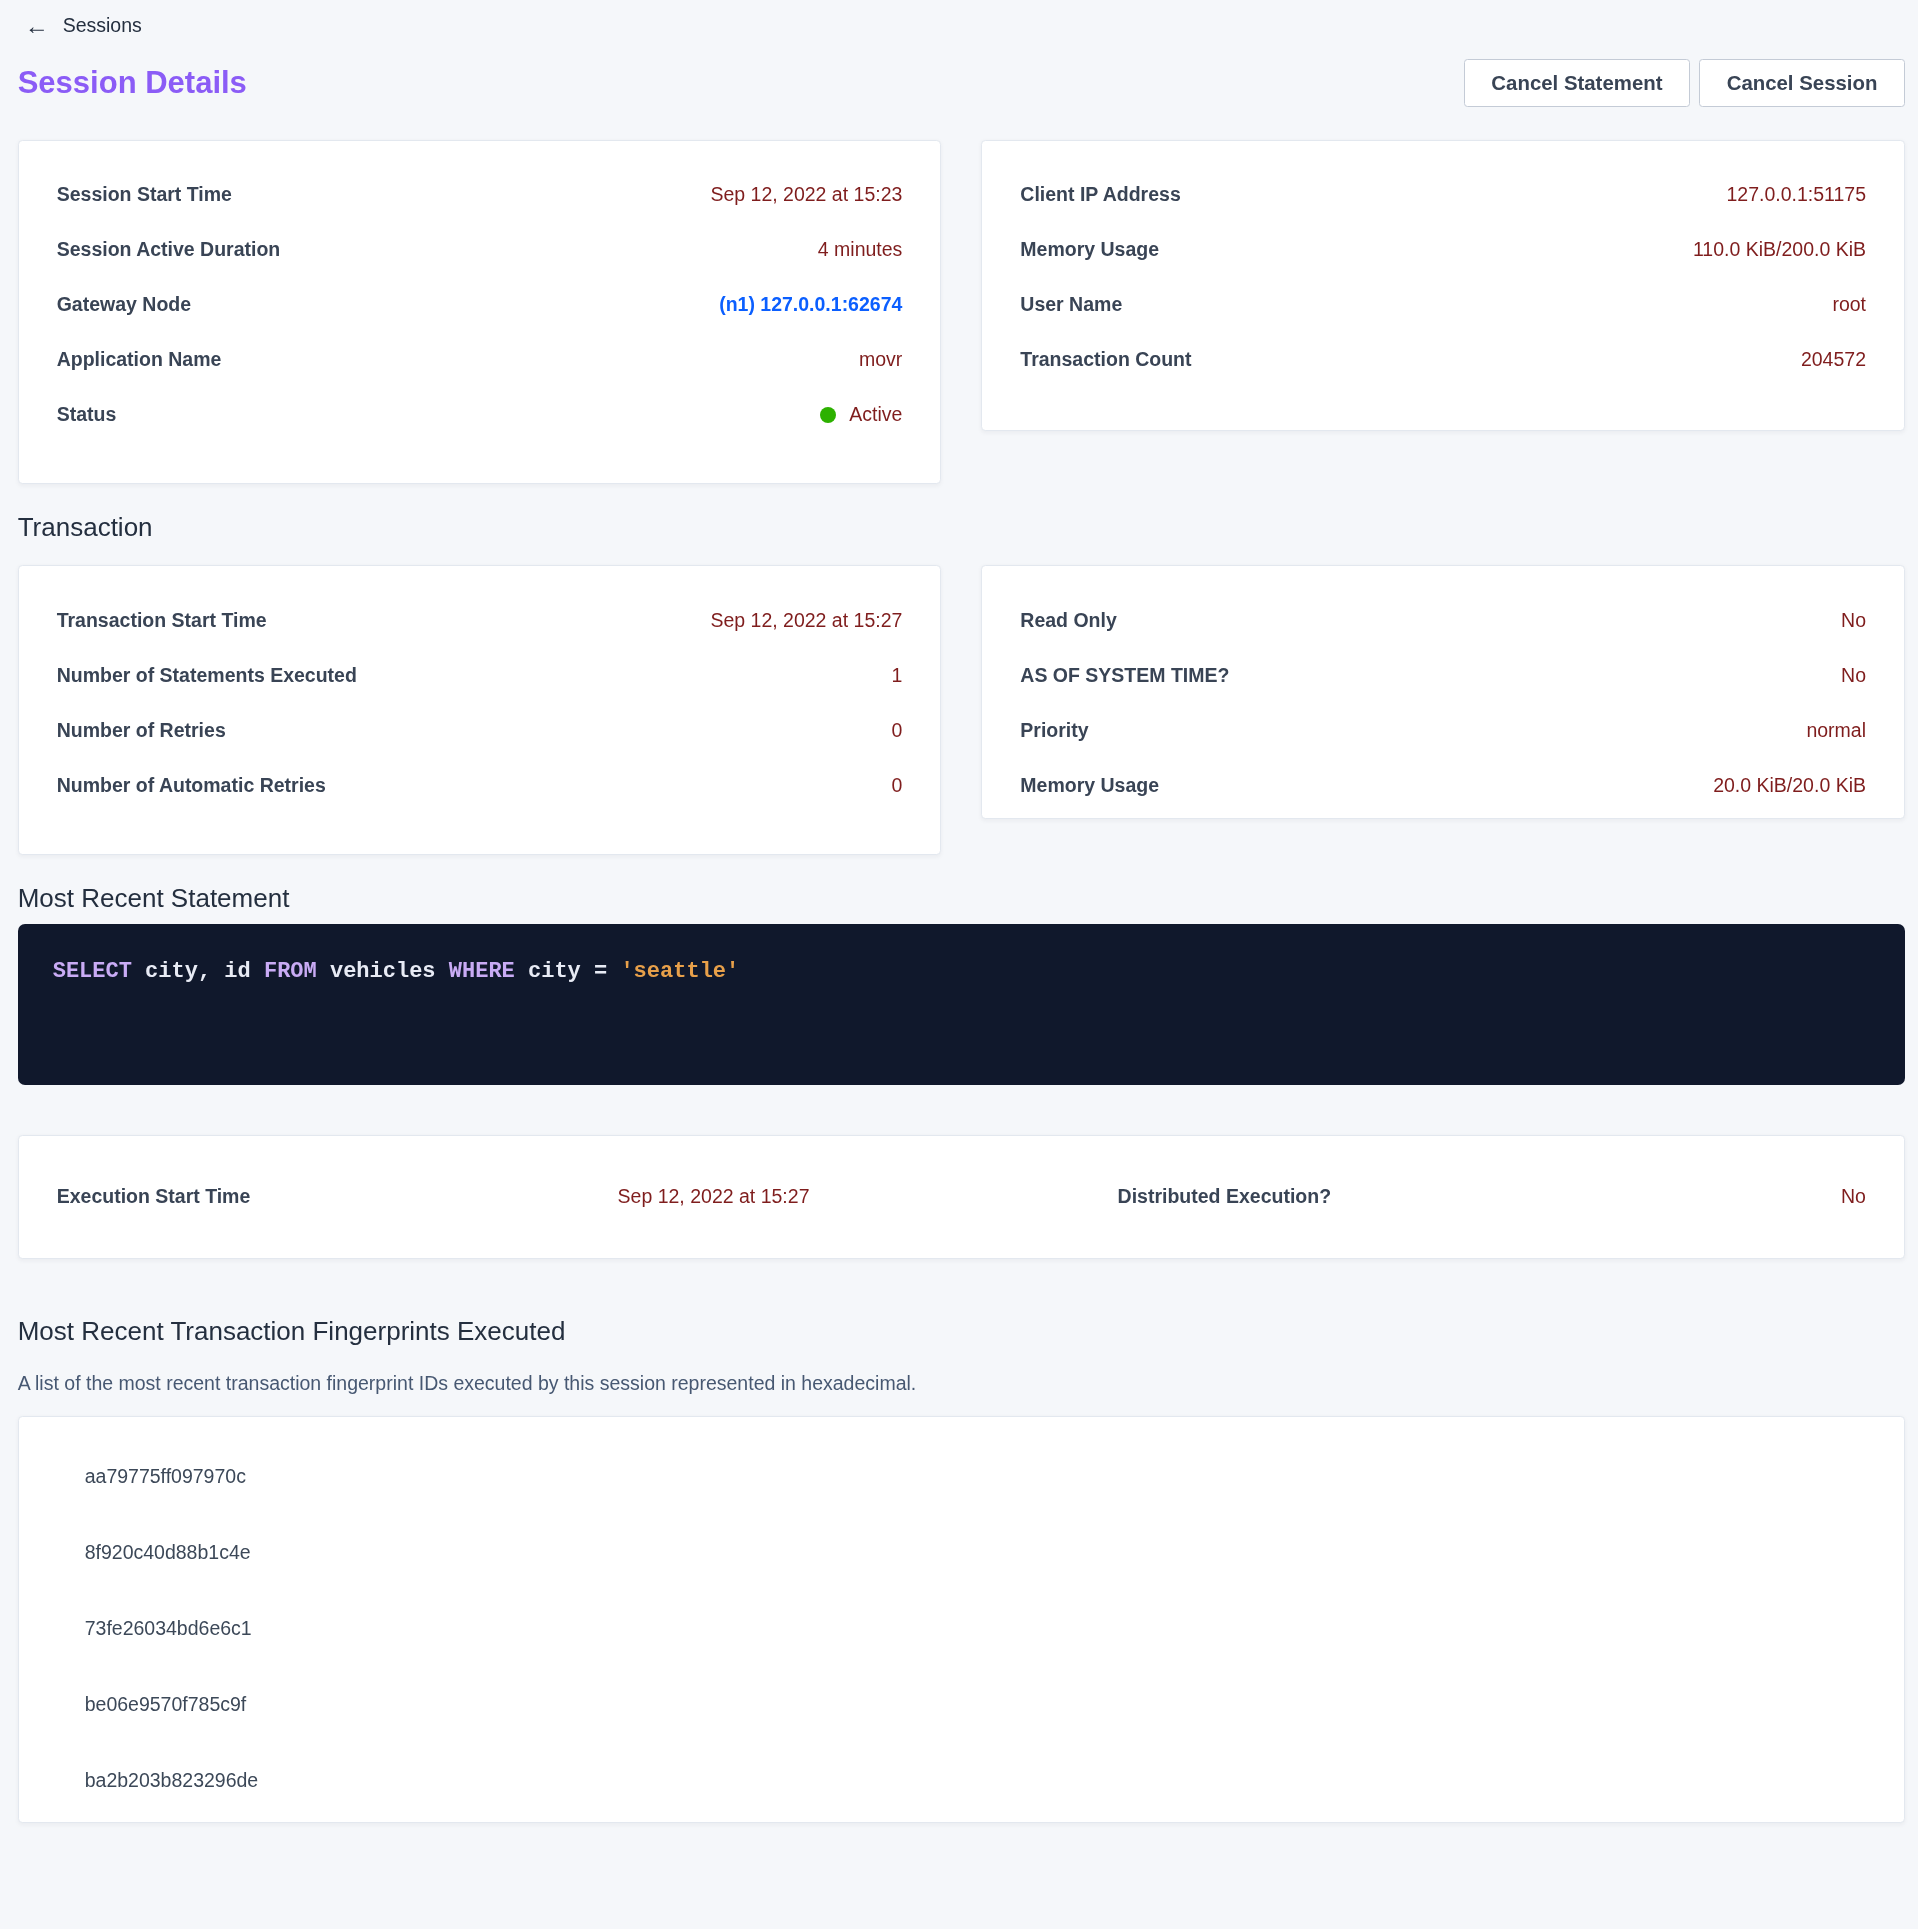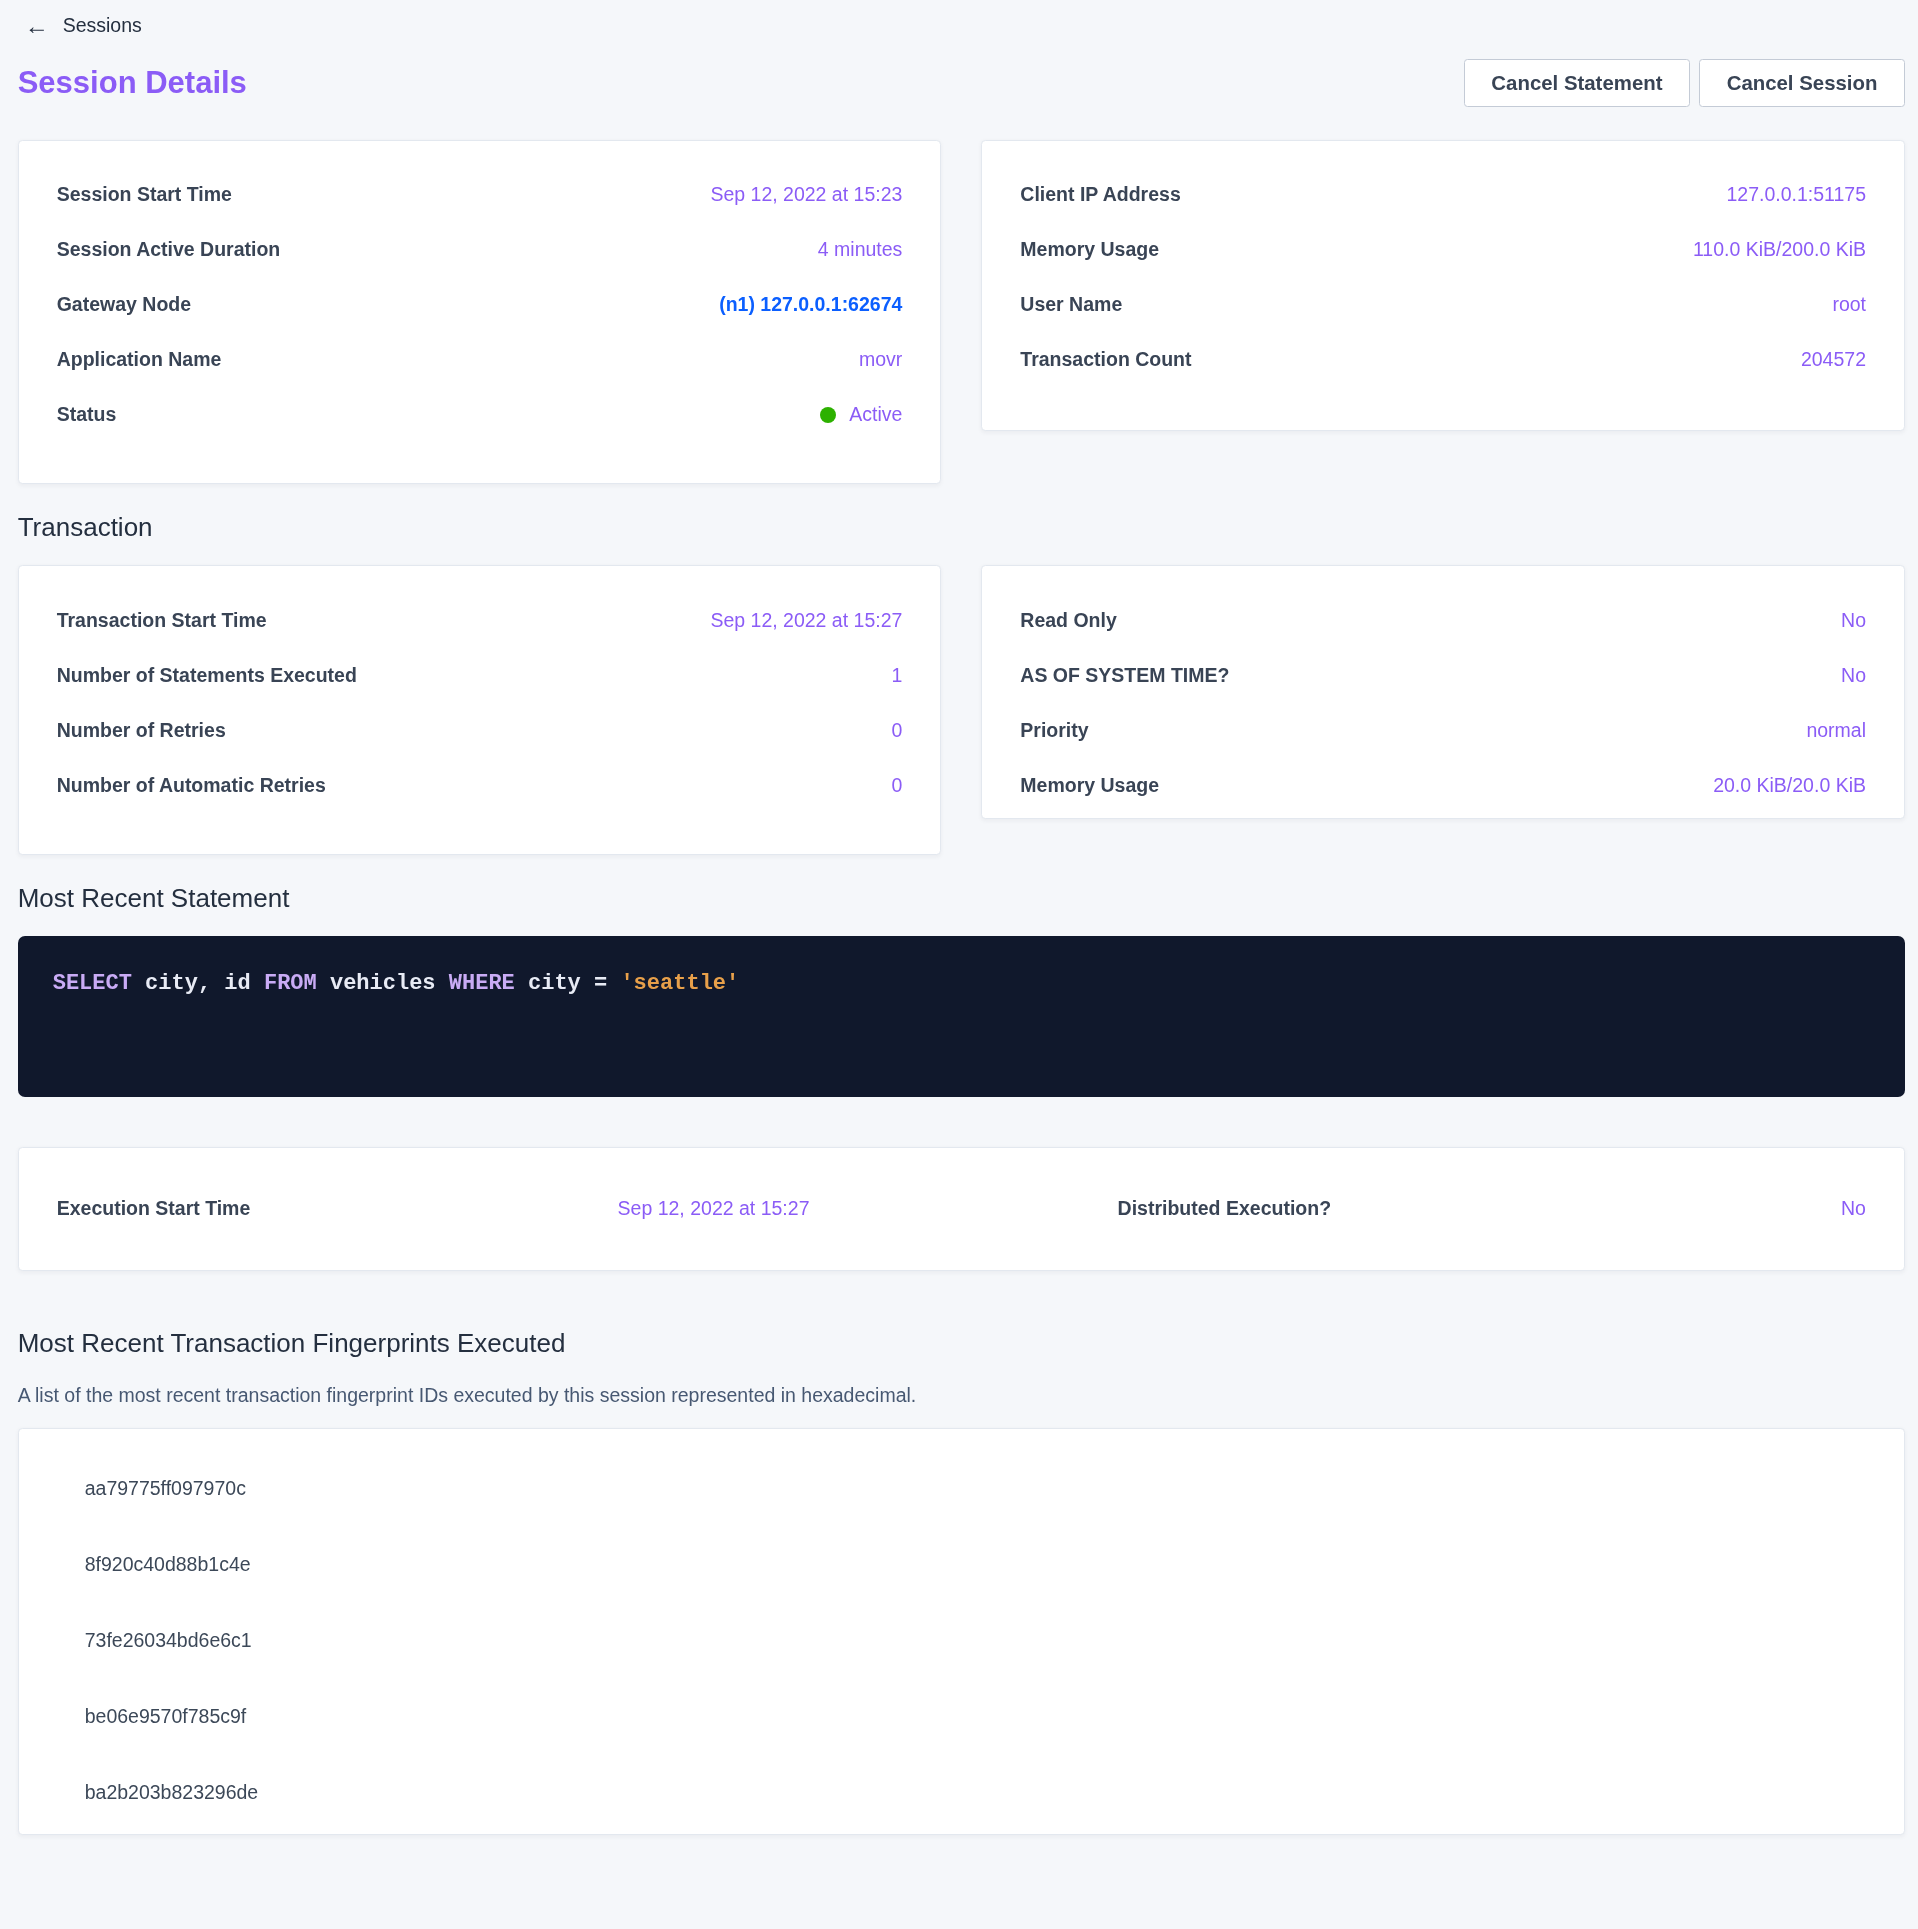--- a/index.html
+++ b/index.html
@@ -31,30 +31,30 @@
   .grid2 { display:grid; grid-template-columns:1fr 1fr; gap:40px; align-items:start; margin-top:30px; }
   .grid2.tx { margin-top:23px; }
   .card {
     background:#ffffff; border:0.9px solid #e3e8ef; border-radius:4.4px;
     box-shadow:0 1.8px 4.4px rgba(36,47,63,0.05);
   }
   .card.kv { padding:26.6px 38px 41px 38px; }
   .card.kv.tight { padding-bottom:5.3px; }
   .row { height:55px; display:flex; align-items:center; justify-content:space-between; }
   .label { font-weight:700; color:#394455; font-size:19.5px; }
-  .value { color:#8b5cf6; font-size:19.5px; text-align:right; }
+  .value { color:#7f1d1d; font-size:19.5px; text-align:right; }
   a.link { color:#0b5fff; text-decoration:none; font-weight:700; }
   .status-val { display:flex; align-items:center; gap:13.3px; }
   .dot { width:16px; height:16px; border-radius:50%; background:#2db100; }
 
   h2.section { font-size:26px; font-weight:400; color:#242f3f; margin:28px 0 0 0; line-height:30px; }
   h2.section.fp { margin-top:57px; }
 
   
-  .sql-box { margin-top:23px; background:#10182c; border-radius:7px; height:161px; padding:35px 35px; }
+  .sql-box { margin-top:11px; background:#10182c; border-radius:7px; height:161px; padding:35px 35px; }
   .sql-code { font-family:"Liberation Mono","DejaVu Sans Mono",monospace; font-size:22px; font-weight:700; white-space:pre; color:#e8ebf5; }
   .tok-kw { color:#c9abf5; }
   .tok-str { color:#e8a04a; }
 
   
   .exec-card { margin-top:50px; height:124px; display:grid; grid-template-columns:31% 22% 27% 20%; align-items:center; padding:0 38px; }
   .exec-card .label2 { padding-left:102px; }
   .exec-card .value { text-align:left; }
   .exec-card .value.right { text-align:right; }
 

